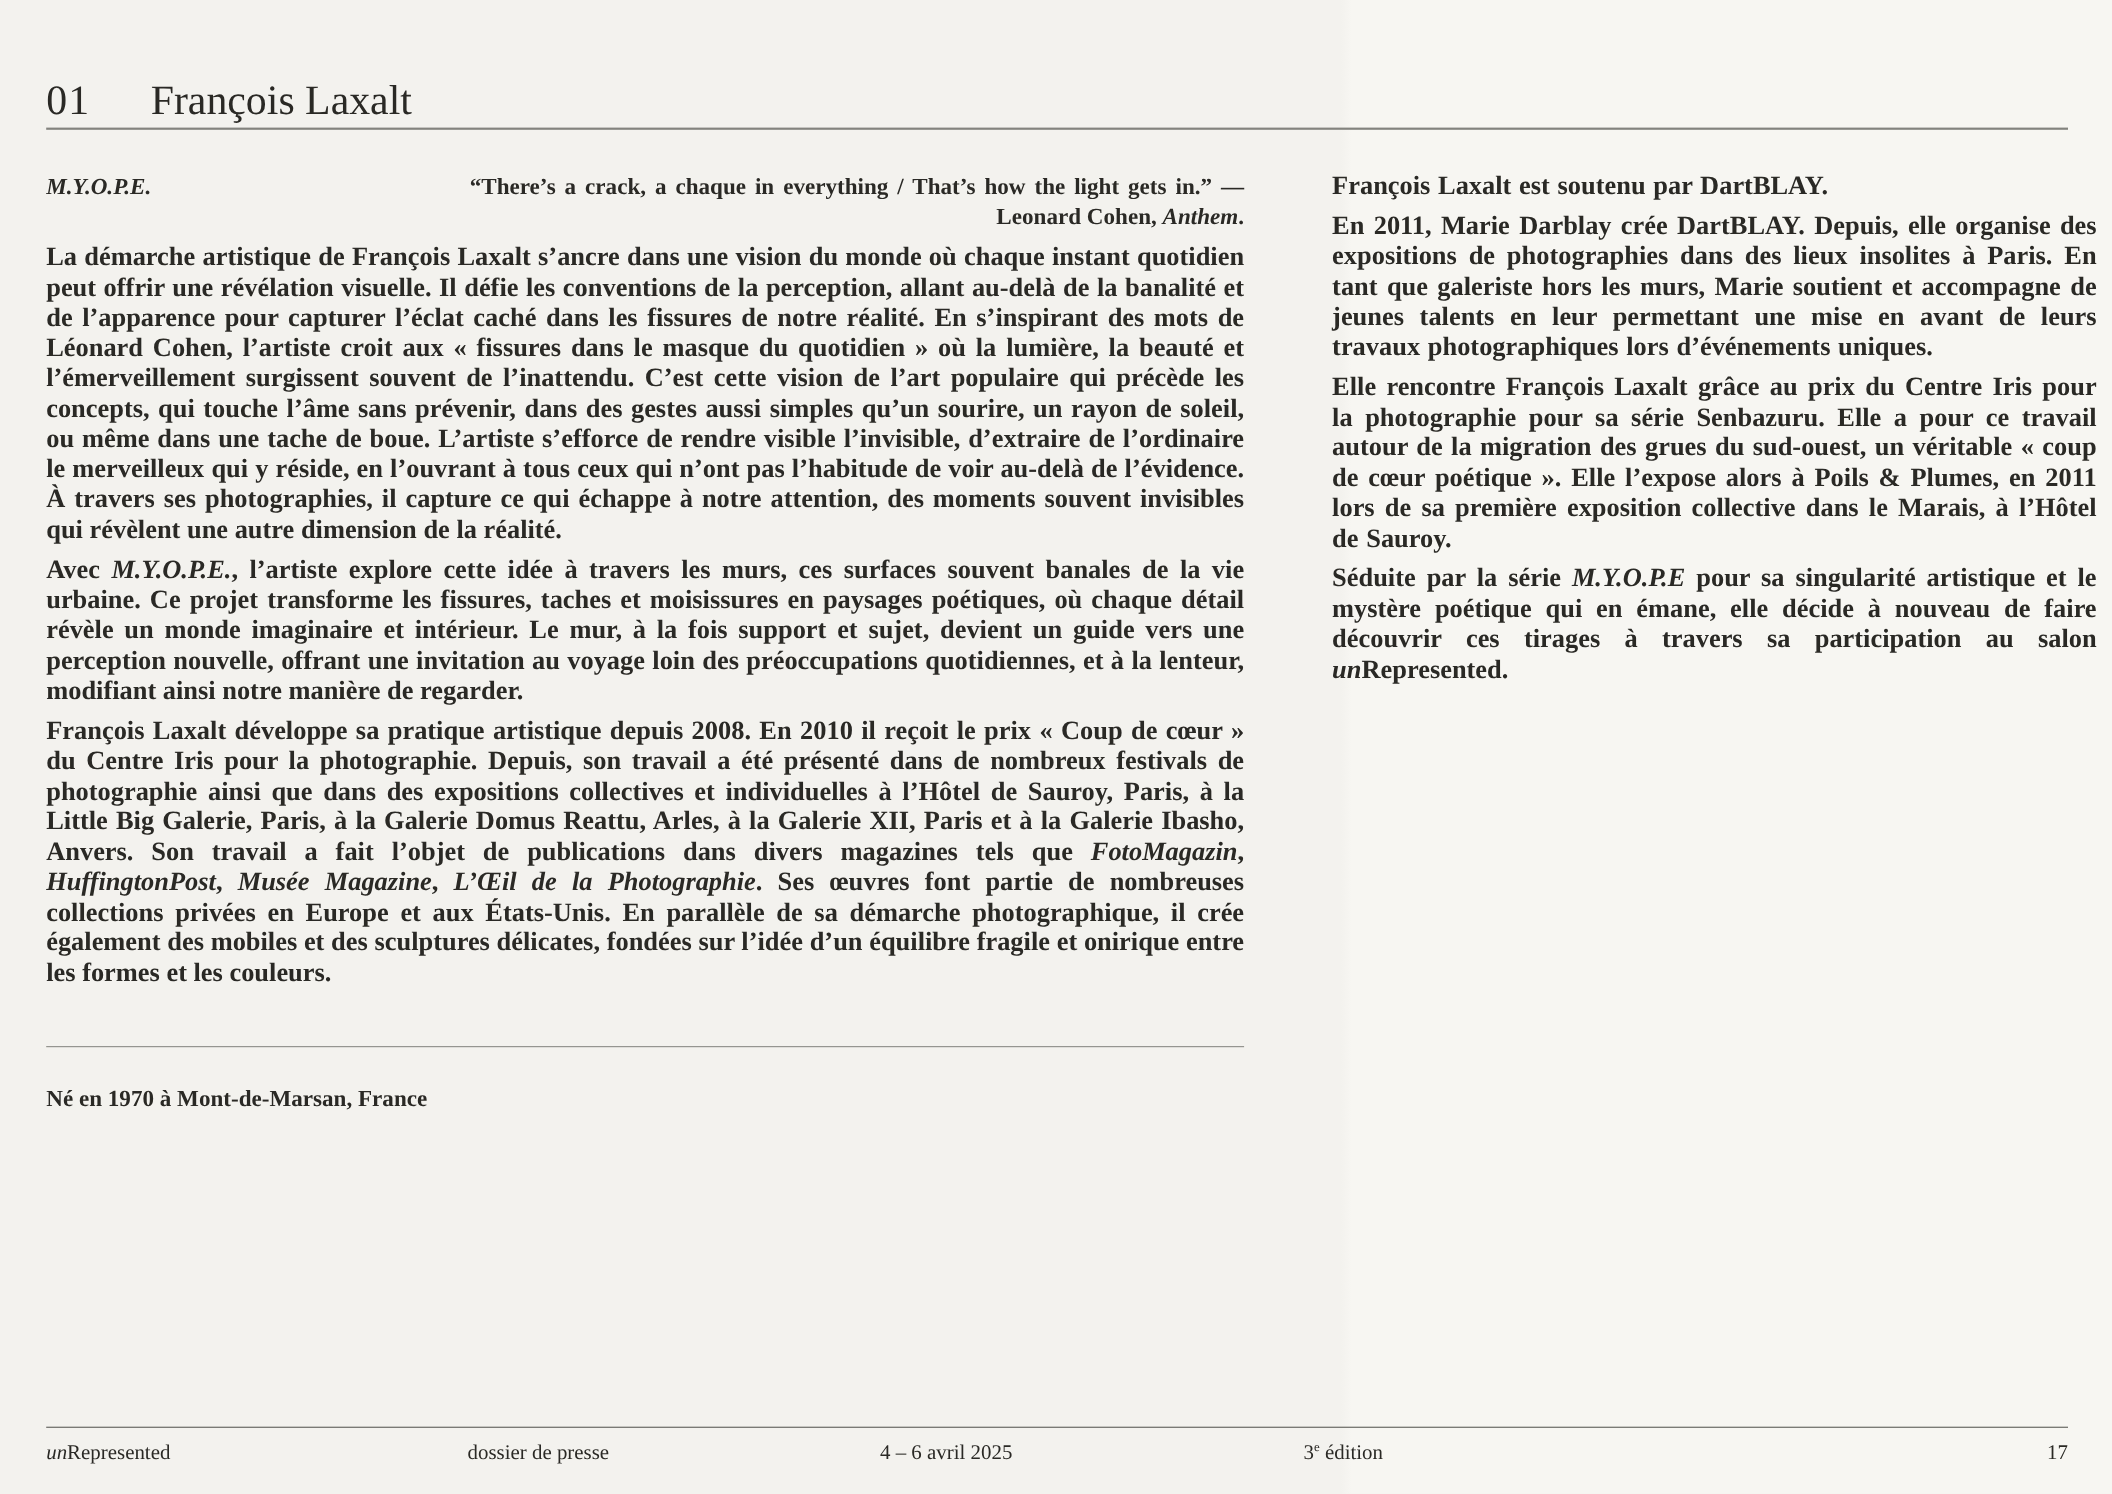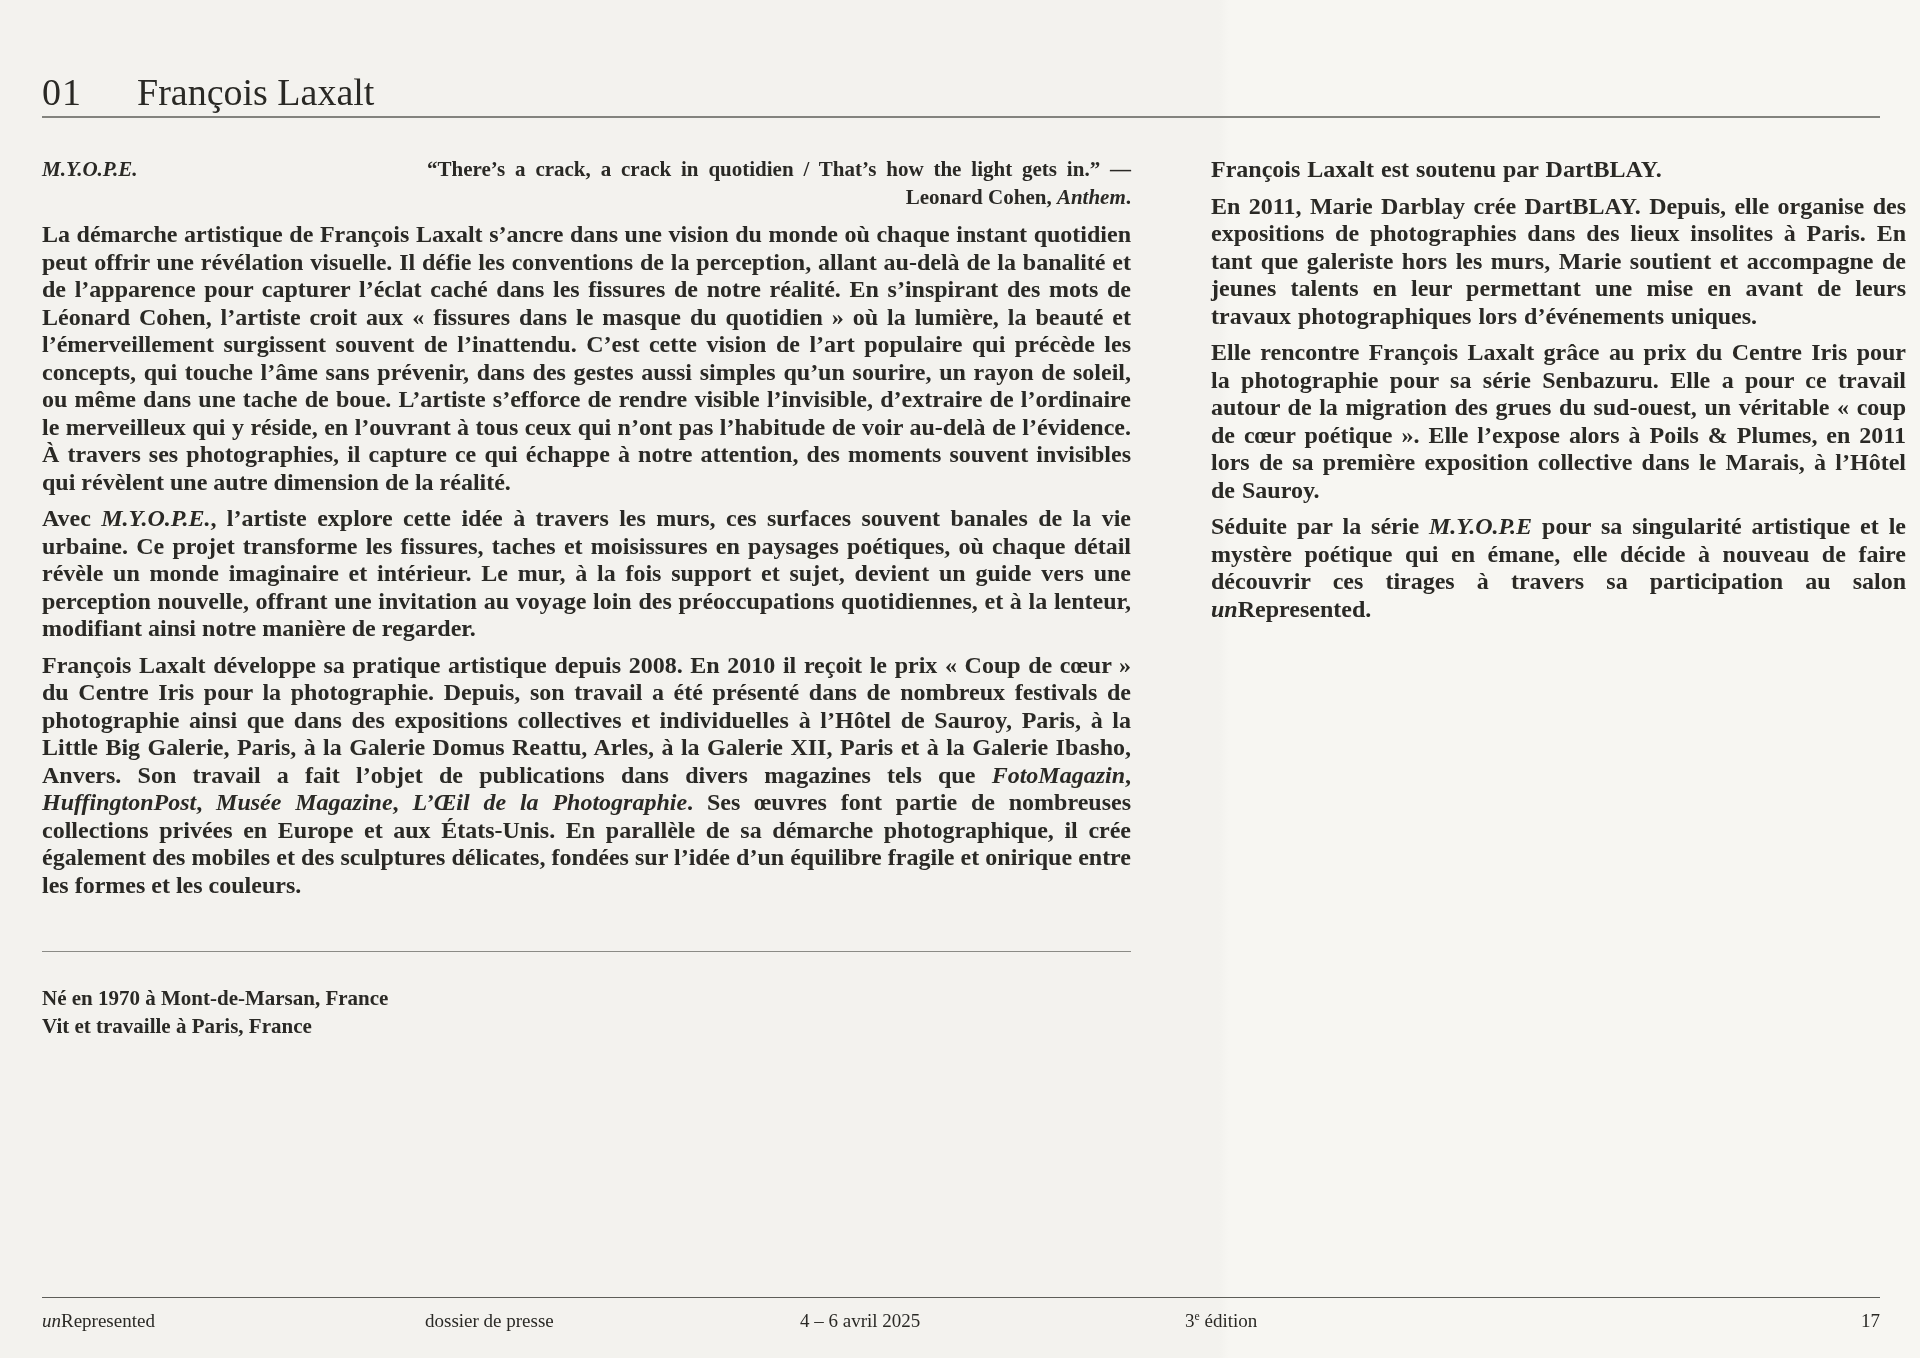--- a/index.html
+++ b/index.html
@@ -81,34 +81,33 @@
     <span class="doc-title">François Laxalt</span>
   </header>
   <hr class="header-rule">
 
   <main class="content">
 
     <section class="col-left">
       <div class="intro-row">
         <div class="series-label">M.Y.O.P.E.</div>
         <div class="quote-block">
-          <div class="quote-line">“There’s a crack, a crack in quotidien / That’s how the light gets in.” —</div>
+          <div class="quote-line">“There’s a crack, a chaque in everything / That’s how the light gets in.” —</div>
           <div class="quote-attribution">Leonard Cohen, <em>Anthem</em>.</div>
         </div>
       </div>
 
       <p class="body-par">La démarche artistique de François Laxalt s’ancre dans une vision du monde où chaque instant quotidien peut offrir une révélation visuelle. Il défie les conventions de la perception, allant au-delà de la banalité et de l’apparence pour capturer l’éclat caché dans les fissures de notre réalité. En s’inspirant des mots de Léonard Cohen, l’artiste croit aux « fissures dans le masque du quotidien » où la lumière, la beauté et l’émerveillement surgissent souvent de l’inattendu. C’est cette vision de l’art populaire qui précède les concepts, qui touche l’âme sans prévenir, dans des gestes aussi simples qu’un sourire, un rayon de soleil, ou même dans une tache de boue. L’artiste s’efforce de rendre visible l’invisible, d’extraire de l’ordinaire le merveilleux qui y réside, en l’ouvrant à tous ceux qui n’ont pas l’habitude de voir au-delà de l’évidence. À travers ses photographies, il capture ce qui échappe à notre attention, des moments souvent invisibles qui révèlent une autre dimension de la réalité.</p>
       <p class="body-par">Avec <em>M.Y.O.P.E.</em>, l’artiste explore cette idée à travers les murs, ces surfaces souvent banales de la vie urbaine. Ce projet transforme les fissures, taches et moisissures en paysages poétiques, où chaque détail révèle un monde imaginaire et intérieur. Le mur, à la fois support et sujet, devient un guide vers une perception nouvelle, offrant une invitation au voyage loin des préoccupations quotidiennes, et à la lenteur, modifiant ainsi notre manière de regarder.</p>
       <p class="body-par">François Laxalt développe sa pratique artistique depuis 2008. En 2010 il reçoit le prix « Coup de cœur » du Centre Iris pour la photographie. Depuis, son travail a été présenté dans de nombreux festivals de photographie ainsi que dans des expositions collectives et individuelles à l’Hôtel de Sauroy, Paris, à la Little Big Galerie, Paris, à la Galerie Domus Reattu, Arles, à la Galerie XII, Paris et à la Galerie Ibasho, Anvers. Son travail a fait l’objet de publications dans divers magazines tels que <em>FotoMagazin</em>, <em>HuffingtonPost</em>, <em>Musée Magazine</em>, <em>L’Œil de la Photographie</em>. Ses œuvres font partie de nombreuses collections privées en Europe et aux États-Unis. En parallèle de sa démarche photographique, il crée également des mobiles et des sculptures délicates, fondées sur l’idée d’un équilibre fragile et onirique entre les formes et les couleurs.</p>
 
       <hr class="left-divider">
 
       <div class="bio-block">
         <div>Né en 1970 à Mont-de-Marsan, France</div>
-        <div>Vit et travaille à Paris, France</div>
       </div>
     </section>
 
     <section class="col-right">
       <p class="body-par">François Laxalt est soutenu par DartBLAY.</p>
       <p class="body-par">En 2011, Marie Darblay crée DartBLAY. Depuis, elle organise des expositions de photographies dans des lieux insolites à Paris. En tant que galeriste hors les murs, Marie soutient et accompagne de jeunes talents en leur permettant une mise en avant de leurs travaux photographiques lors d’événements uniques.</p>
       <p class="body-par">Elle rencontre François Laxalt grâce au prix du Centre Iris pour la photographie pour sa série Senbazuru. Elle a pour ce travail autour de la migration des grues du sud-ouest, un véritable « coup de cœur poétique ». Elle l’expose alors à Poils &amp; Plumes, en 2011 lors de sa première exposition collective dans le Marais, à l’Hôtel de Sauroy.</p>
       <p class="body-par">Séduite par la série <em>M.Y.O.P.E</em> pour sa singularité artistique et le mystère poétique qui en émane, elle décide à nouveau de faire découvrir ces tirages à travers sa participation au salon <em>un</em>Represented.</p>
     </section>
 

